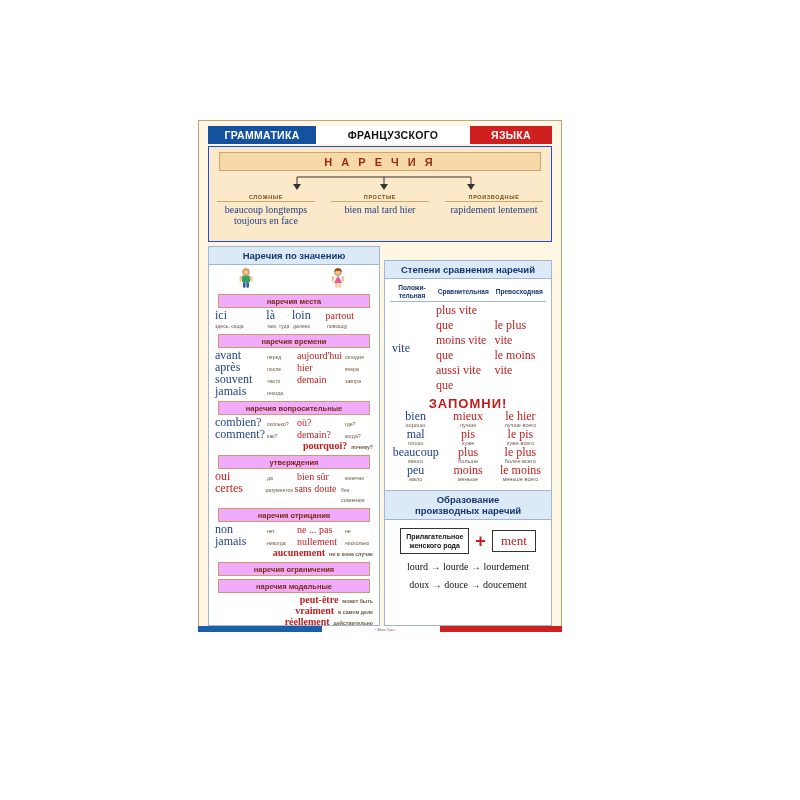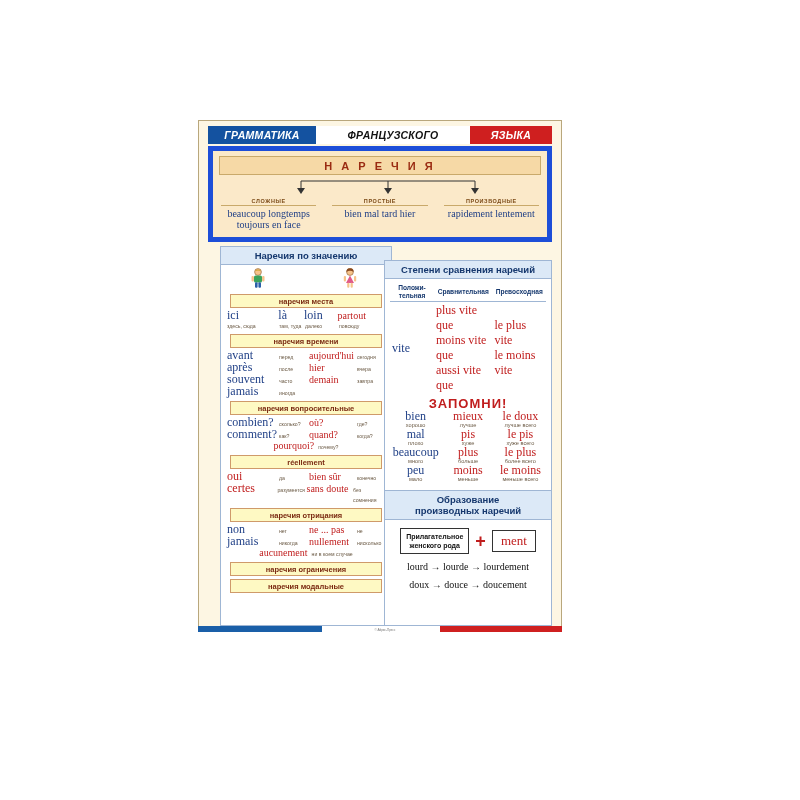--- a/index.html
+++ b/index.html
@@ -9,65 +9,65 @@
           border:1px solid #b9a77c;box-sizing:border-box;}
 
   
   .frame-left{position:absolute;left:198px;top:120px;width:10px;height:512px;background:#1a5fa8;}
   .frame-right{position:absolute;left:552px;top:120px;width:10px;height:512px;background:#cf2020;}
   .frame-bottom-blue{position:absolute;left:198px;top:626px;width:124px;height:6px;background:#1a5fa8;}
   .frame-bottom-white{position:absolute;left:322px;top:626px;width:118px;height:6px;background:#ffffff;}
   .frame-bottom-red{position:absolute;left:440px;top:626px;width:122px;height:6px;background:#cf2020;}
 
   
-  .title-bar{position:absolute;left:208px;top:126px;width:344px;height:18px;display:flex;font-style:italic;}
+  .title-bar{position:absolute;left:208px;top:126px;width:344px;height:18px;display:flex;}
   .t-blue{background:#1452a0;color:#ffffff;flex:0 0 108px;display:flex;align-items:center;justify-content:center;
           font-size:10.5px;font-weight:bold;letter-spacing:.3px;}
   .t-white{background:#ffffff;color:#111;flex:1;display:flex;align-items:center;justify-content:center;
            font-size:10.5px;font-weight:bold;letter-spacing:.3px;}
   .t-red{background:#cf1f1f;color:#ffffff;flex:0 0 82px;display:flex;align-items:center;justify-content:center;
          font-size:10.5px;font-weight:bold;letter-spacing:.3px;}
 
   
   .topblock{position:absolute;left:208px;top:146px;width:344px;height:96px;background:#fbe9c9;
-            border:5px solid #1d4ed8;box-sizing:border-box;}
+            border:1px solid #1d4ed8;box-sizing:border-box;}
   .adv-head{margin:5px auto 0;width:320px;height:17px;background:#f6d9a6;border:1px solid #c9a96a;
             color:#9a2b12;font-size:11px;font-weight:bold;letter-spacing:3px;
             display:flex;align-items:center;justify-content:center;}
   .arrows{position:relative;height:20px;margin-top:2px;}
   .arrows svg{position:absolute;left:0;top:0;}
   .cols{display:flex;margin-top:1px;}
   .col{flex:1;text-align:center;}
   .col-label{font-size:5.5px;font-weight:bold;color:#7b4a17;letter-spacing:.6px;}
   .col-rule{height:1px;background:#c9a96a;margin:1px 8px 2px;}
   .col-words{font-family:"Liberation Serif",serif;font-size:10px;color:#1f3f86;}
   .col-words .line{display:block;}
 
   
   .panel{position:absolute;background:#ffffff;border:1px solid #9fb6d4;box-sizing:border-box;}
   .panel-head{background:#dce9f7;border-bottom:1px solid #9fb6d4;color:#16386e;font-size:9.5px;font-weight:bold;
               text-align:center;padding:3px 0;}
-  #panel-left{left:220px;top:246px;width:172px;height:380px;}
+  #panel-left{left:208px;top:246px;width:172px;height:380px;}
   #panel-right-top{left:384px;top:260px;width:168px;height:240px;}
   #panel-right-bottom{left:384px;top:490px;width:168px;height:136px;}
 
   
   .kids{height:26px;position:relative;}
   .kid{position:absolute;top:2px;width:22px;height:22px;}
   .kid svg{display:block;}
-  .cat{margin:3px auto 0;width:150px;background:#fef9c3;border:1px solid #cf9a6a;color:#7a2a12;
+  .cat{margin:3px auto 0;width:150px;background:#f0abfc;border:1px solid #cf9a6a;color:#7a2a12;
        font-size:7.5px;font-weight:bold;text-align:center;padding:1.5px 0;}
   .rows{margin:2px 6px 0;}
   .row{display:flex;align-items:baseline;font-size:7px;line-height:10px;}
   .fr{font-family:"Liberation Serif",serif;color:#1f3f86;font-size:12px;width:52px;}
   .fr.red{color:#c01d1d;}
   .ru{color:#6b5a45;font-size:5.2px;width:30px;}
   .fr2{font-family:"Liberation Serif",serif;color:#c01d1d;font-size:10px;width:48px;}
   .ru2{color:#6b5a45;font-size:5.2px;}
-  .center-row{justify-content:center;}
+  .center-row{justify-content:flex-end;font-weight:bold;}
 
   
   table.deg{width:156px;margin:4px auto 0;border-collapse:collapse;}
   table.deg th{font-size:6.6px;color:#16386e;font-weight:bold;padding:1px 2px;text-align:center;
                border-bottom:1px solid #9fb6d4;line-height:8px;}
   table.deg td{font-family:"Liberation Serif",serif;font-size:12px;text-align:left;padding:1px 2px;vertical-align:middle;}
   .blue-w{color:#1f3f86;}
   .red-w{color:#c01d1d;}
   .zap{color:#c01d1d;font-size:13px;font-weight:bold;text-align:center;margin:2px 0 1px;letter-spacing:1px;}
   table.mem{width:158px;margin:0 auto;border-collapse:collapse;}
@@ -209,30 +209,30 @@
   <div class="rows">
     <div class="row">
       <span class="fr">combien?</span>
       <span class="ru">сколько?</span>
       <span class="fr2">où?</span>
       <span class="ru2">где?</span>
     </div>
     <div class="row">
       <span class="fr">comment?</span>
       <span class="ru">как?</span>
-      <span class="fr2">quand?</span>
+      <span class="fr2">demain?</span>
       <span class="ru2">когда?</span>
     </div>
     <div class="row center-row">
       <span class="fr2" style="width:auto">pourquoi?</span>
       <span class="ru2" style="margin-left:4px">почему?</span>
     </div>
   </div>
 
-  <div class="cat">réellement</div>
+  <div class="cat">утверждения</div>
   <div class="rows">
     <div class="row">
       <span class="fr red">oui</span>
       <span class="ru">да</span>
       <span class="fr2">bien sûr</span>
       <span class="ru2">конечно</span>
     </div>
     <div class="row">
       <span class="fr red">certes</span>
       <span class="ru">разумеется</span>
@@ -257,20 +257,34 @@
     </div>
     <div class="row center-row">
       <span class="fr2" style="width:auto">aucunement</span>
       <span class="ru2" style="margin-left:4px">ни в коем случае</span>
     </div>
   </div>
 
   <div class="cat">наречия ограничения</div>
 
   <div class="cat">наречия модальные</div>
+  <div class="rows">
+    <div class="row center-row">
+      <span class="fr2" style="width:auto">peut-être</span>
+      <span class="ru2" style="margin-left:4px">может быть</span>
+    </div>
+    <div class="row center-row">
+      <span class="fr2" style="width:auto">vraiment</span>
+      <span class="ru2" style="margin-left:4px">в самом деле</span>
+    </div>
+    <div class="row center-row">
+      <span class="fr2" style="width:auto">réellement</span>
+      <span class="ru2" style="margin-left:4px">действительно</span>
+    </div>
+  </div>
 </div>
 
 <div class="panel" id="panel-right-top">
   <div class="panel-head">Степени сравнения наречий</div>
   <table class="deg">
     <tbody>
         <tr>
       <th style="width:40px">
         <span>Положи-</span><br>
         <span>тельная</span>
@@ -299,21 +313,21 @@
         <tr>
       <td style="width:52px">
             <div class="mf blue-w">bien</div>
         <div class="mr">хорошо</div>
           </td>
       <td style="width:52px">
             <div class="mf red-w">mieux</div>
         <div class="mr">лучше</div>
           </td>
       <td style="width:54px">
-            <div class="mf red-w">le doux</div>
+            <div class="mf red-w">le hier</div>
         <div class="mr">лучше всего</div>
           </td>
     </tr>
     <tr>
       <td>
             <div class="mf blue-w">mal</div>
         <div class="mr">плохо</div>
           </td>
       <td>
             <div class="mf red-w">pis</div>

